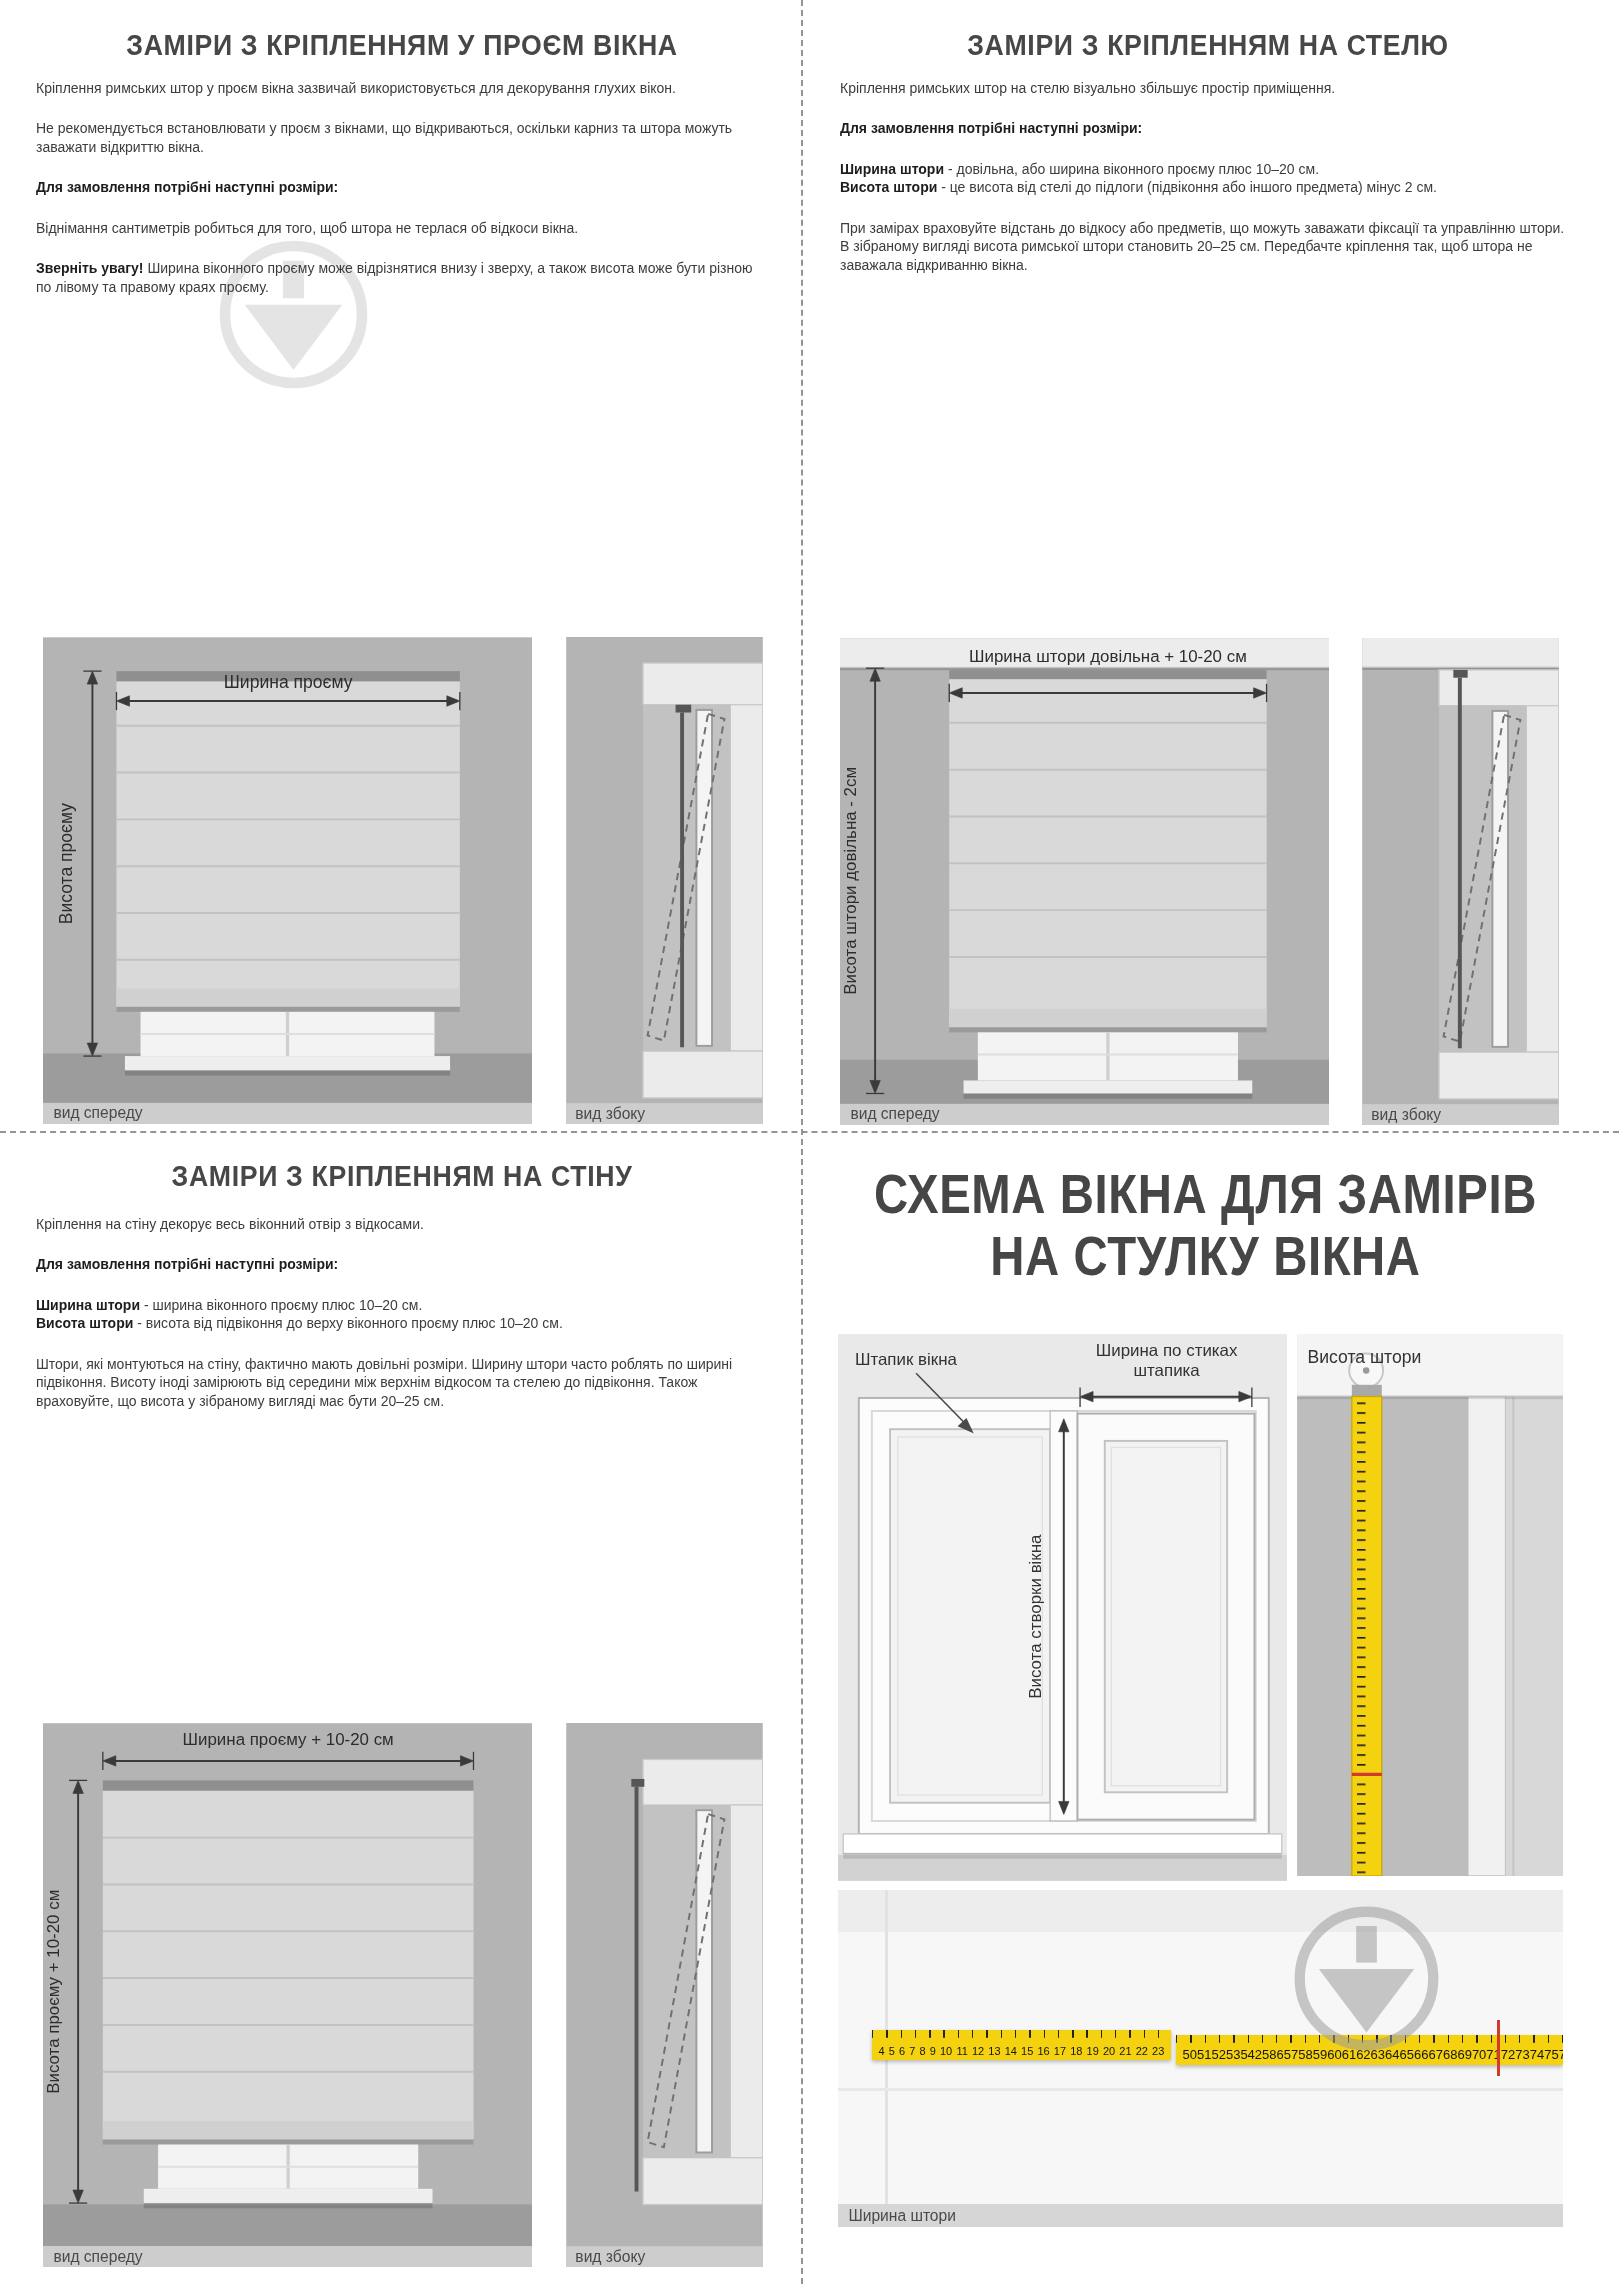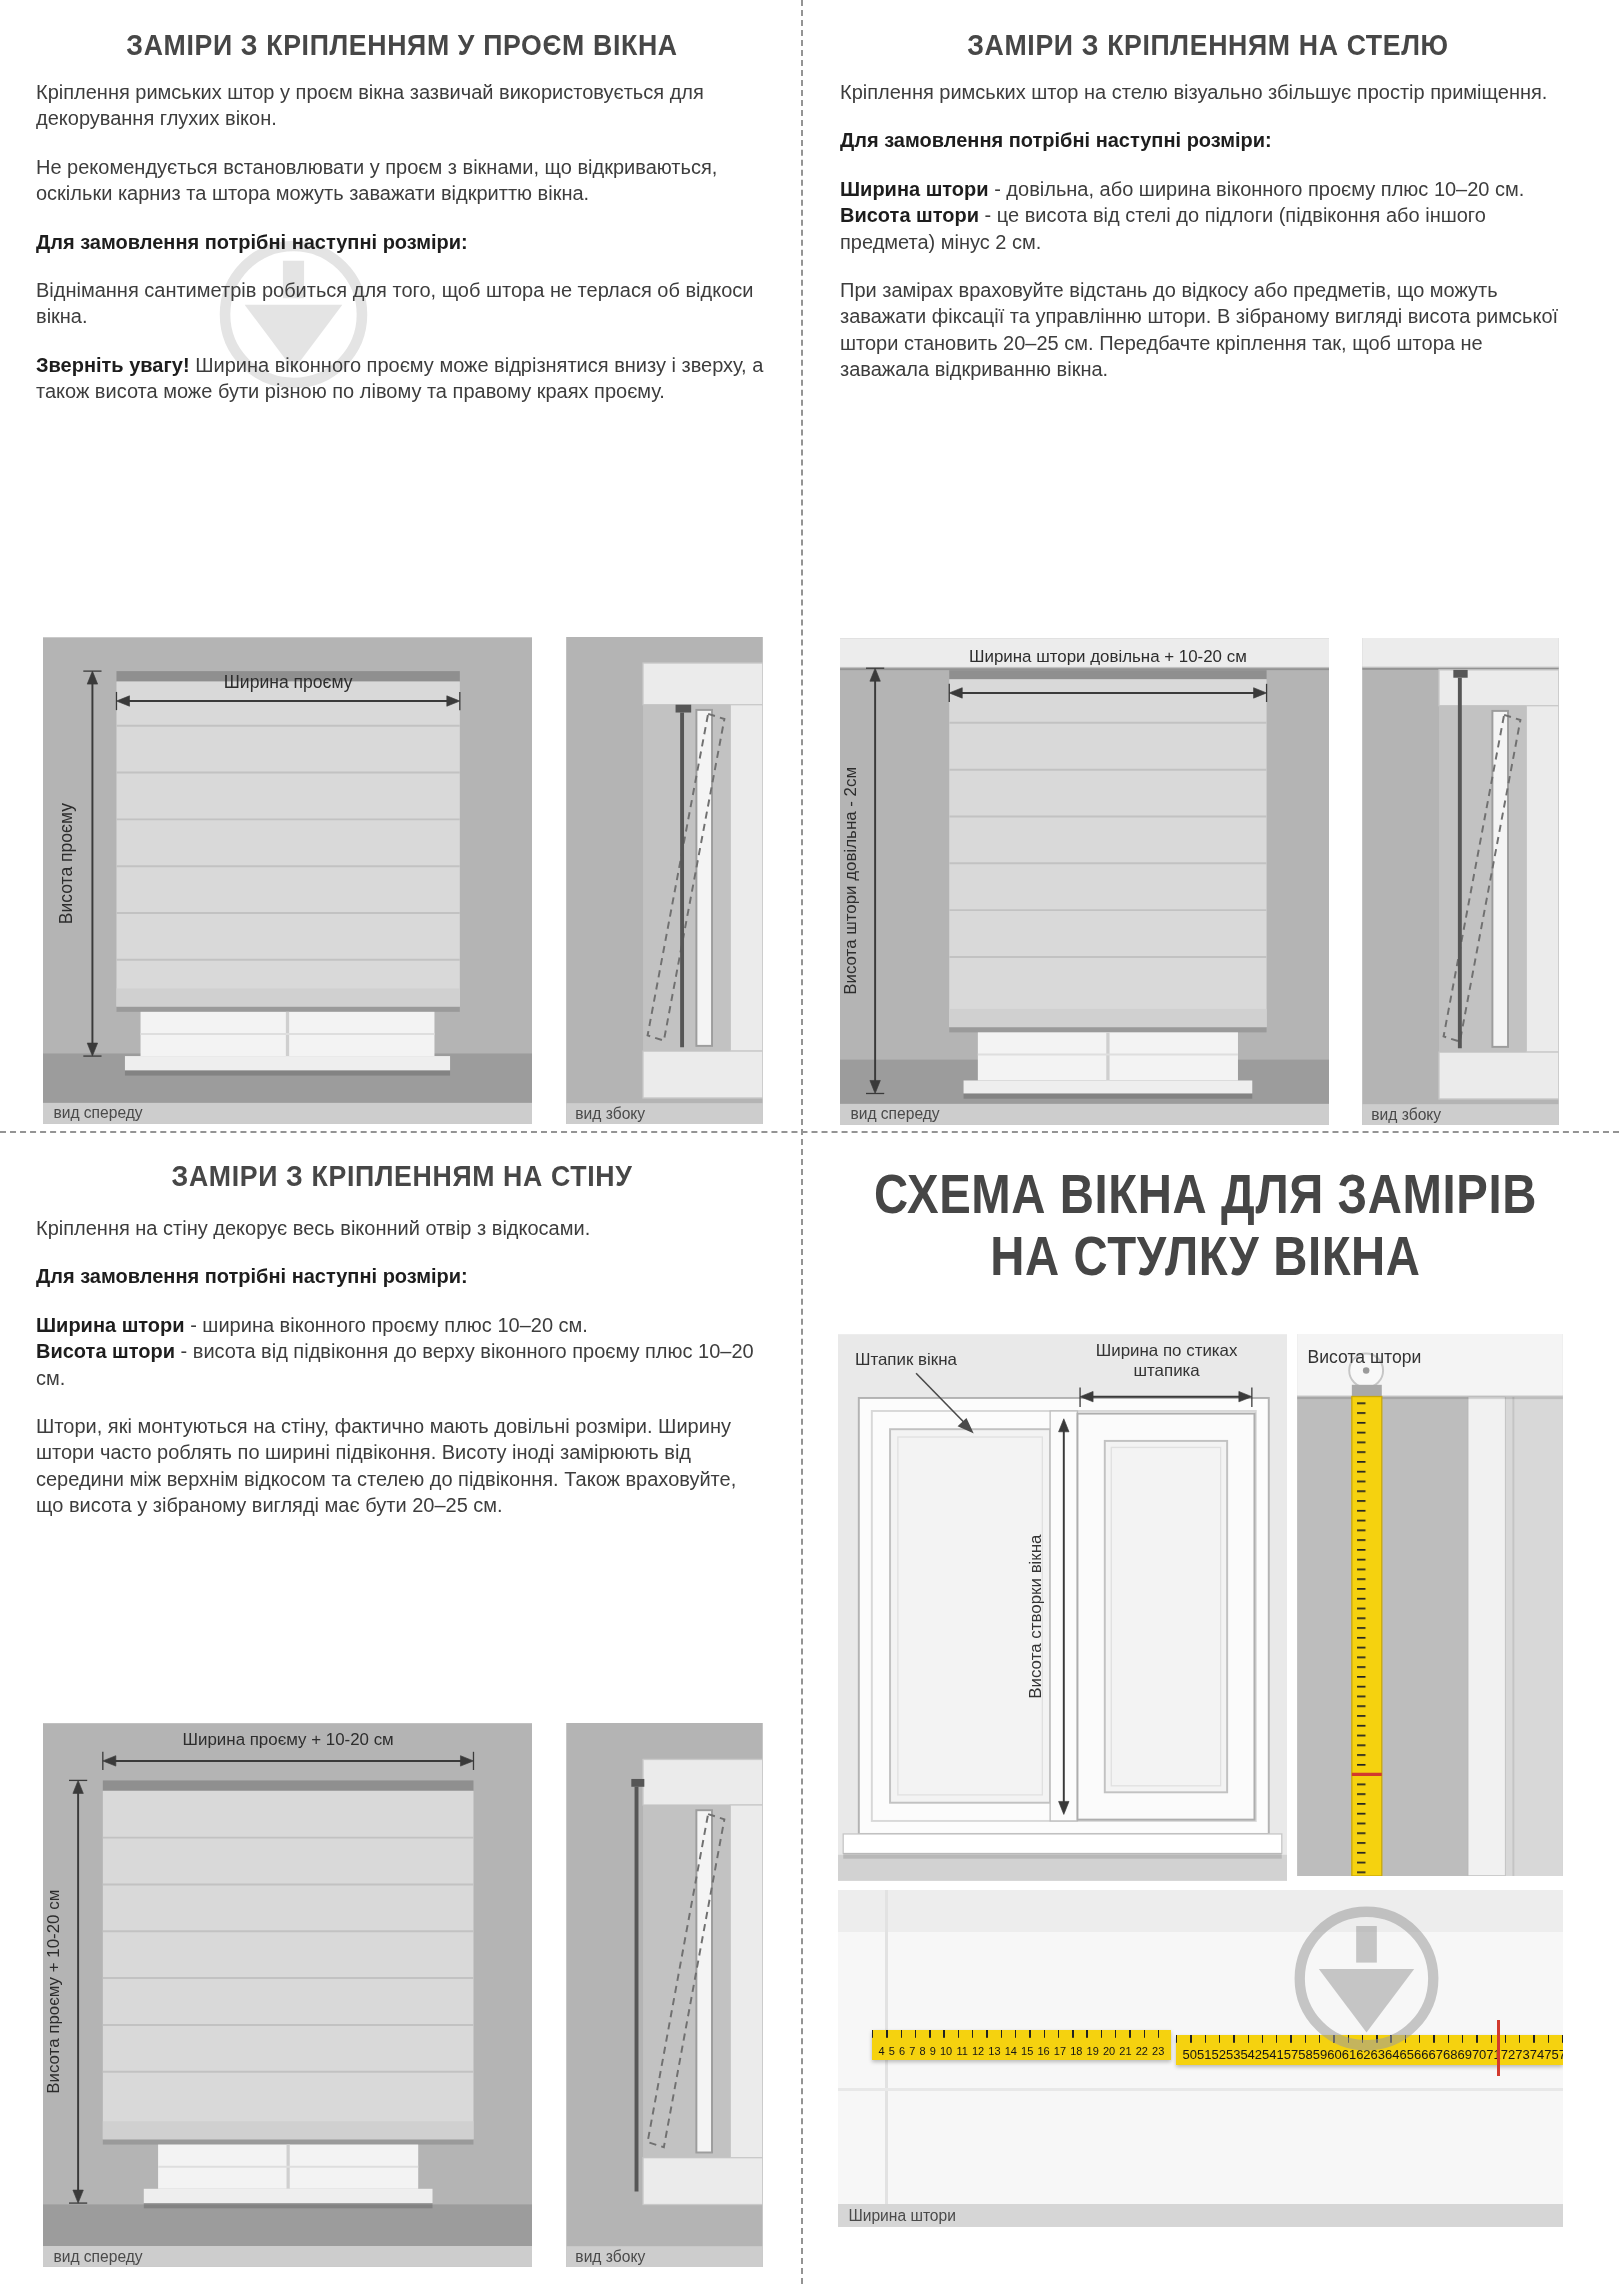--- a/index.html
+++ b/index.html
@@ -3,21 +3,21 @@
 <meta charset="utf-8">
 <style>
   *{box-sizing:border-box;margin:0;padding:0}
   html,body{width:1619px;height:2284px;background:#fff}
   body{font-family:"Liberation Sans",sans-serif;color:#3d3d3d;position:relative;overflow:hidden}
   .page{position:absolute;inset:0;background:#fff}
   .sep-v{position:absolute;left:801px;top:0;height:2284px;width:0;border-left:2px dashed #949494}
   .sep-h{position:absolute;top:1131px;left:0;width:1619px;height:0;border-top:2px dashed #949494}
   .qt{position:absolute;z-index:1}
   .q-title{font-weight:bold;color:#474747;font-size:29px;text-align:center;transform:scaleX(.92);transform-origin:center;letter-spacing:0.7px}
-  .qt p{font-size:20px;line-height:1.32;margin-top:22px;color:#3d3d3d}
+  .qt p{font-size:14px;line-height:1.32;margin-top:22px;color:#3d3d3d}
   .qt p strong{color:#1d1d1d}
   .big-title{position:absolute;z-index:1;text-align:center;font-weight:bold;color:#464646;font-size:55px;line-height:1.12;transform:scaleX(.86);transform-origin:center;letter-spacing:0.7px}
   .ill{position:absolute;z-index:1}
   .wm{position:absolute;z-index:0}
   .wm-photo{z-index:3}
   .photo-w{position:absolute;z-index:1;background:#f7f7f7;overflow:hidden}
   .pw-glass{position:absolute;left:0;top:0;width:100%;height:42px;background:#ededed}
   .pw-line-v{position:absolute;left:47px;top:0;width:2.6px;height:100%;background:#e2e2e2}
   .pw-line-h{position:absolute;left:0;top:198px;width:100%;height:2.6px;background:#e8e8e8}
   .tape{position:absolute;z-index:2;height:30px;background-color:#f5d20f;display:flex;align-items:flex-end;justify-content:space-between;padding:0 6.5px 2.6px;
@@ -355,21 +355,21 @@
         <span class="tape-num">22</span>
         <span class="tape-num">23</span>
       </div>
     <div class="tape tape-right">
         <span class="tape-num">50</span>
         <span class="tape-num">51</span>
         <span class="tape-num">52</span>
         <span class="tape-num">53</span>
         <span class="tape-num">54</span>
         <span class="tape-num">25</span>
-        <span class="tape-num">41</span>
+        <span class="tape-num">86</span>
         <span class="tape-num">57</span>
         <span class="tape-num">58</span>
         <span class="tape-num">59</span>
         <span class="tape-num">60</span>
         <span class="tape-num">61</span>
         <span class="tape-num">62</span>
         <span class="tape-num">63</span>
         <span class="tape-num">64</span>
         <span class="tape-num">65</span>
         <span class="tape-num">66</span>

